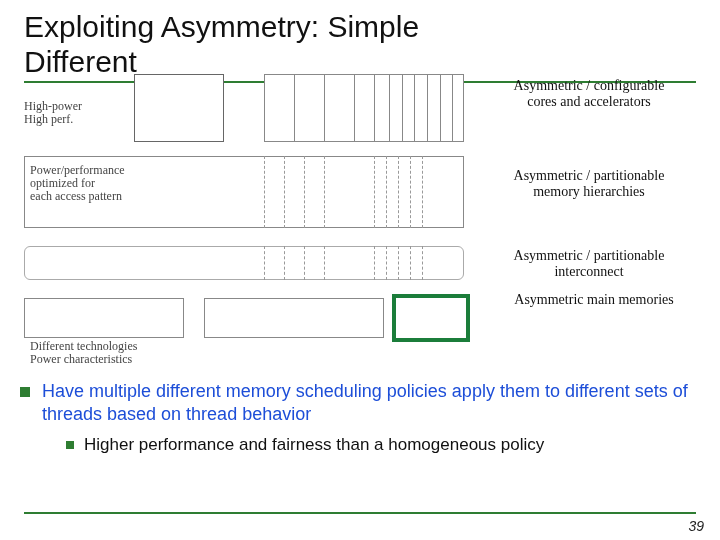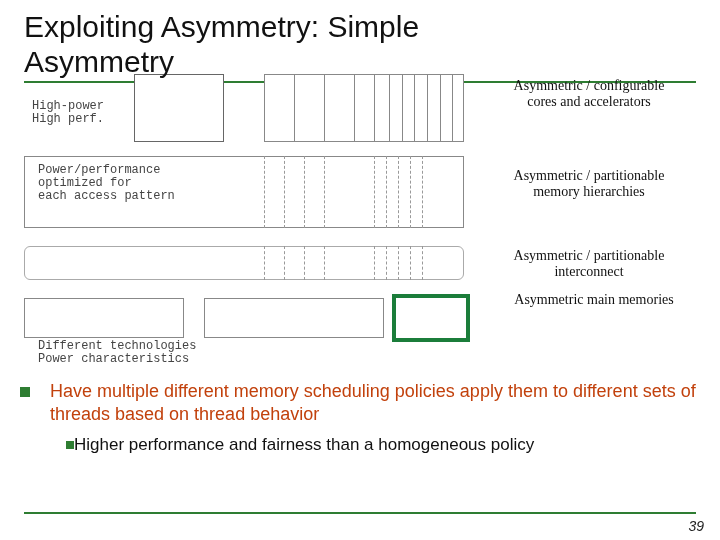--- a/index.html
+++ b/index.html
@@ -33,25 +33,24 @@
     position: absolute;
     left: 24px;
     top: 64px;
     width: 672px;
     height: 300px;
     z-index: 1;
   }
   
   .ann {
     position: absolute;
-    font-family: Liberation Mono, monospace;
+    font-family: Liberation Serif, serif;
     font-size: 12px;
     color: #444;
     line-height: 1.1;
-    margin-left: 8px;
   }
   .ann-right {
     position: absolute;
     font-family: "Times New Roman", serif;
     font-size: 14px;
     color: #111;
     line-height: 1.15;
     text-align: center;
   }
   
@@ -85,39 +84,40 @@
   }
   
   .content {
     position: absolute;
     left: 20px;
     top: 380px;
     width: 690px;
   }
   .b1 {
     display: flex;
-    gap: 20px;
+    gap: 12px;
     font-size: 18px;
-    color: #c2410c;
+    color: #1d4ed8;
     line-height: 1.25;
   }
   .b1 .sq {
     width: 10px; height: 10px;
     background: #2e7d32;
     margin-top: 7px;
     flex: none;
   }
   .ref {
     font-size: 14px;
     color: #111;
     margin-left: 22px;
     margin-top: 2px;
   }
   .b2 {
     display: flex;
+    gap: 10px;
     font-size: 17px;
     color: #111;
     margin-left: 46px;
     margin-top: 10px;
   }
   .b2 .sq2 {
     width: 8px; height: 8px;
     border: 1px solid #2e7d32;
     background: #2e7d32;
     margin-top: 6px;
@@ -139,21 +139,21 @@
     color: #222;
     font-style: italic;
   }
 </style>
 </head>
 <body>
 
 <div class="slide">
   <div class="title">
     <span>Exploiting Asymmetry: Simple</span><br>
-    <span>Asymmetry</span>
+    <span>Different</span>
   </div>
   <hr class="title-rule">
 
   <div class="diagram">
 
     <div class="box core-tl" style="left:110px; top:10px; width:90px; height:68px;"></div>
 
     <div class="ann" style="left:0px; top:36px; width:110px; white-space:pre-line;">High-power
 High perf.</div>
 

